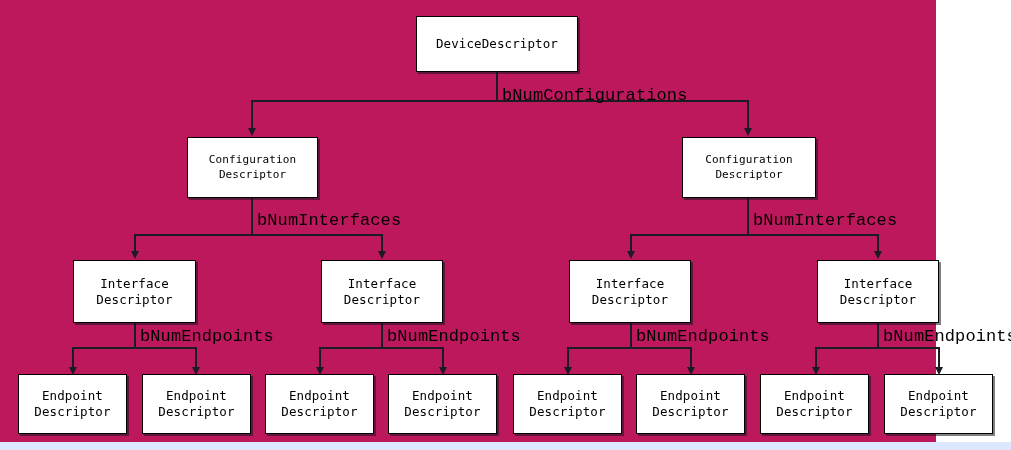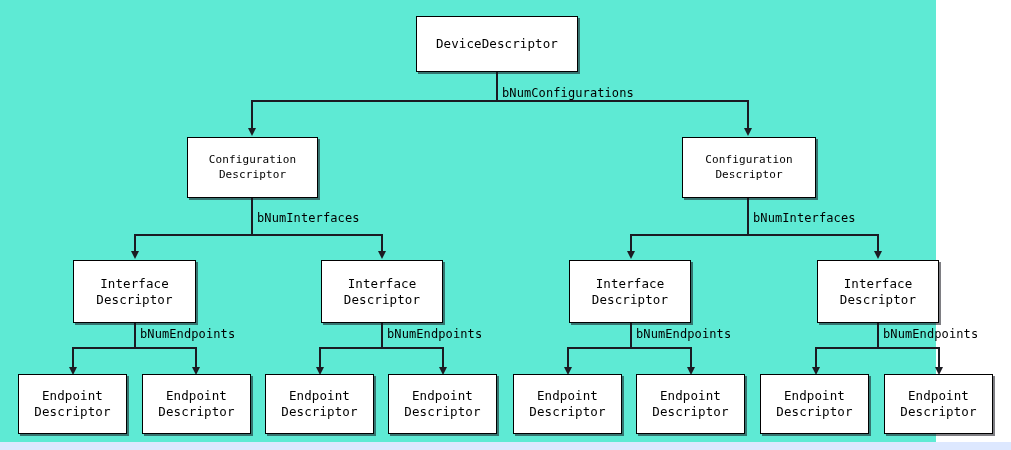--- a/index.html
+++ b/index.html
@@ -9,21 +9,21 @@
   body {
     width: 1011px;
     height: 450px;
     overflow: hidden;
     font-family: "DejaVu Sans Mono", "Liberation Mono", monospace;
   }
   #canvas {
     position: relative;
     width: 936px;
     height: 450px;
-    background: #5eead4;
+    background: #be185d;
   }
   #bottom-strip {
     position: absolute;
     left: 0;
     bottom: 0;
     width: 1011px;
     height: 8px;
     background: #dde8ff;
   }
   .node {
@@ -64,25 +64,26 @@
     width: 0;
     height: 0;
     border-left: 4.5px solid transparent;
     border-right: 4.5px solid transparent;
     border-top: 8px solid #1b1b22;
     z-index: 2;
   }
 
   .edge-label {
     position: absolute;
-    font-size: 12px;
+    font-size: 17px;
     color: #000000;
     white-space: nowrap;
     letter-spacing: 0.1px;
     z-index: 4;
+    font-family: Liberation Mono, monospace;
   }
 </style>
 </head>
 <body>
 
 <div id="canvas">
 
   <div class="node node-device" style="left:416px; top:16px; width:162px; height:56px;">
     <span class="line">DeviceDescriptor</span>
   </div>

